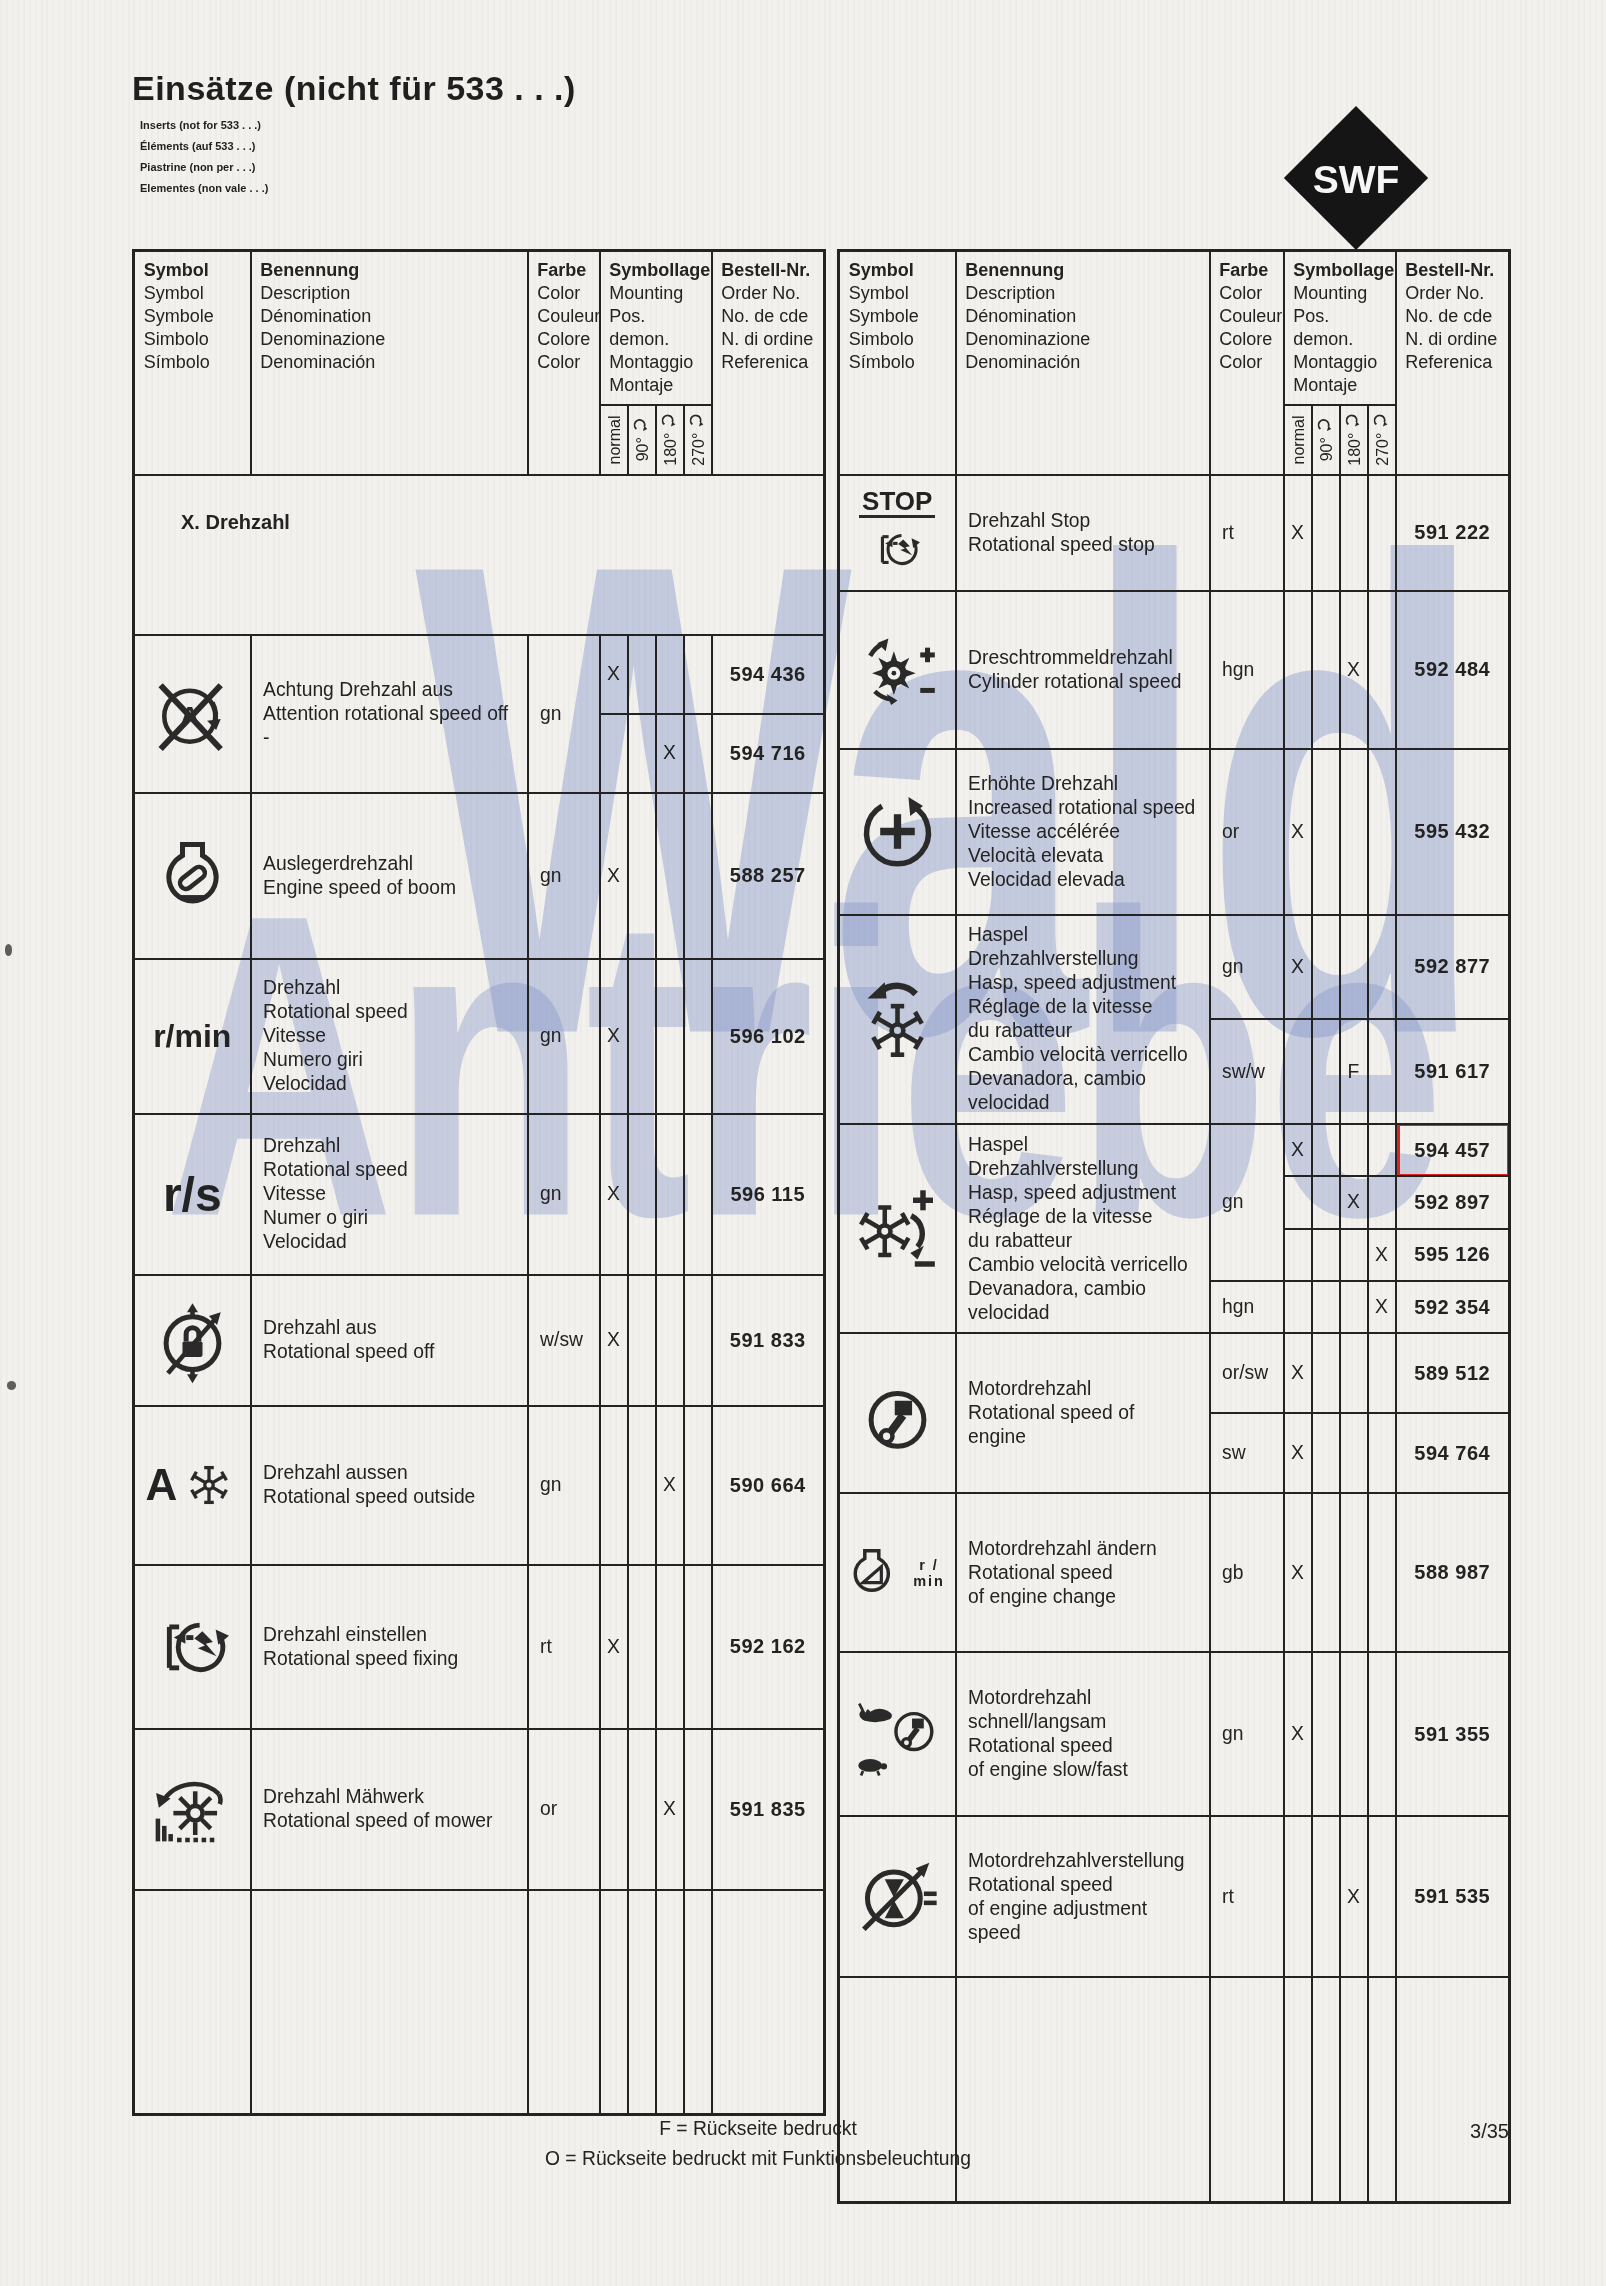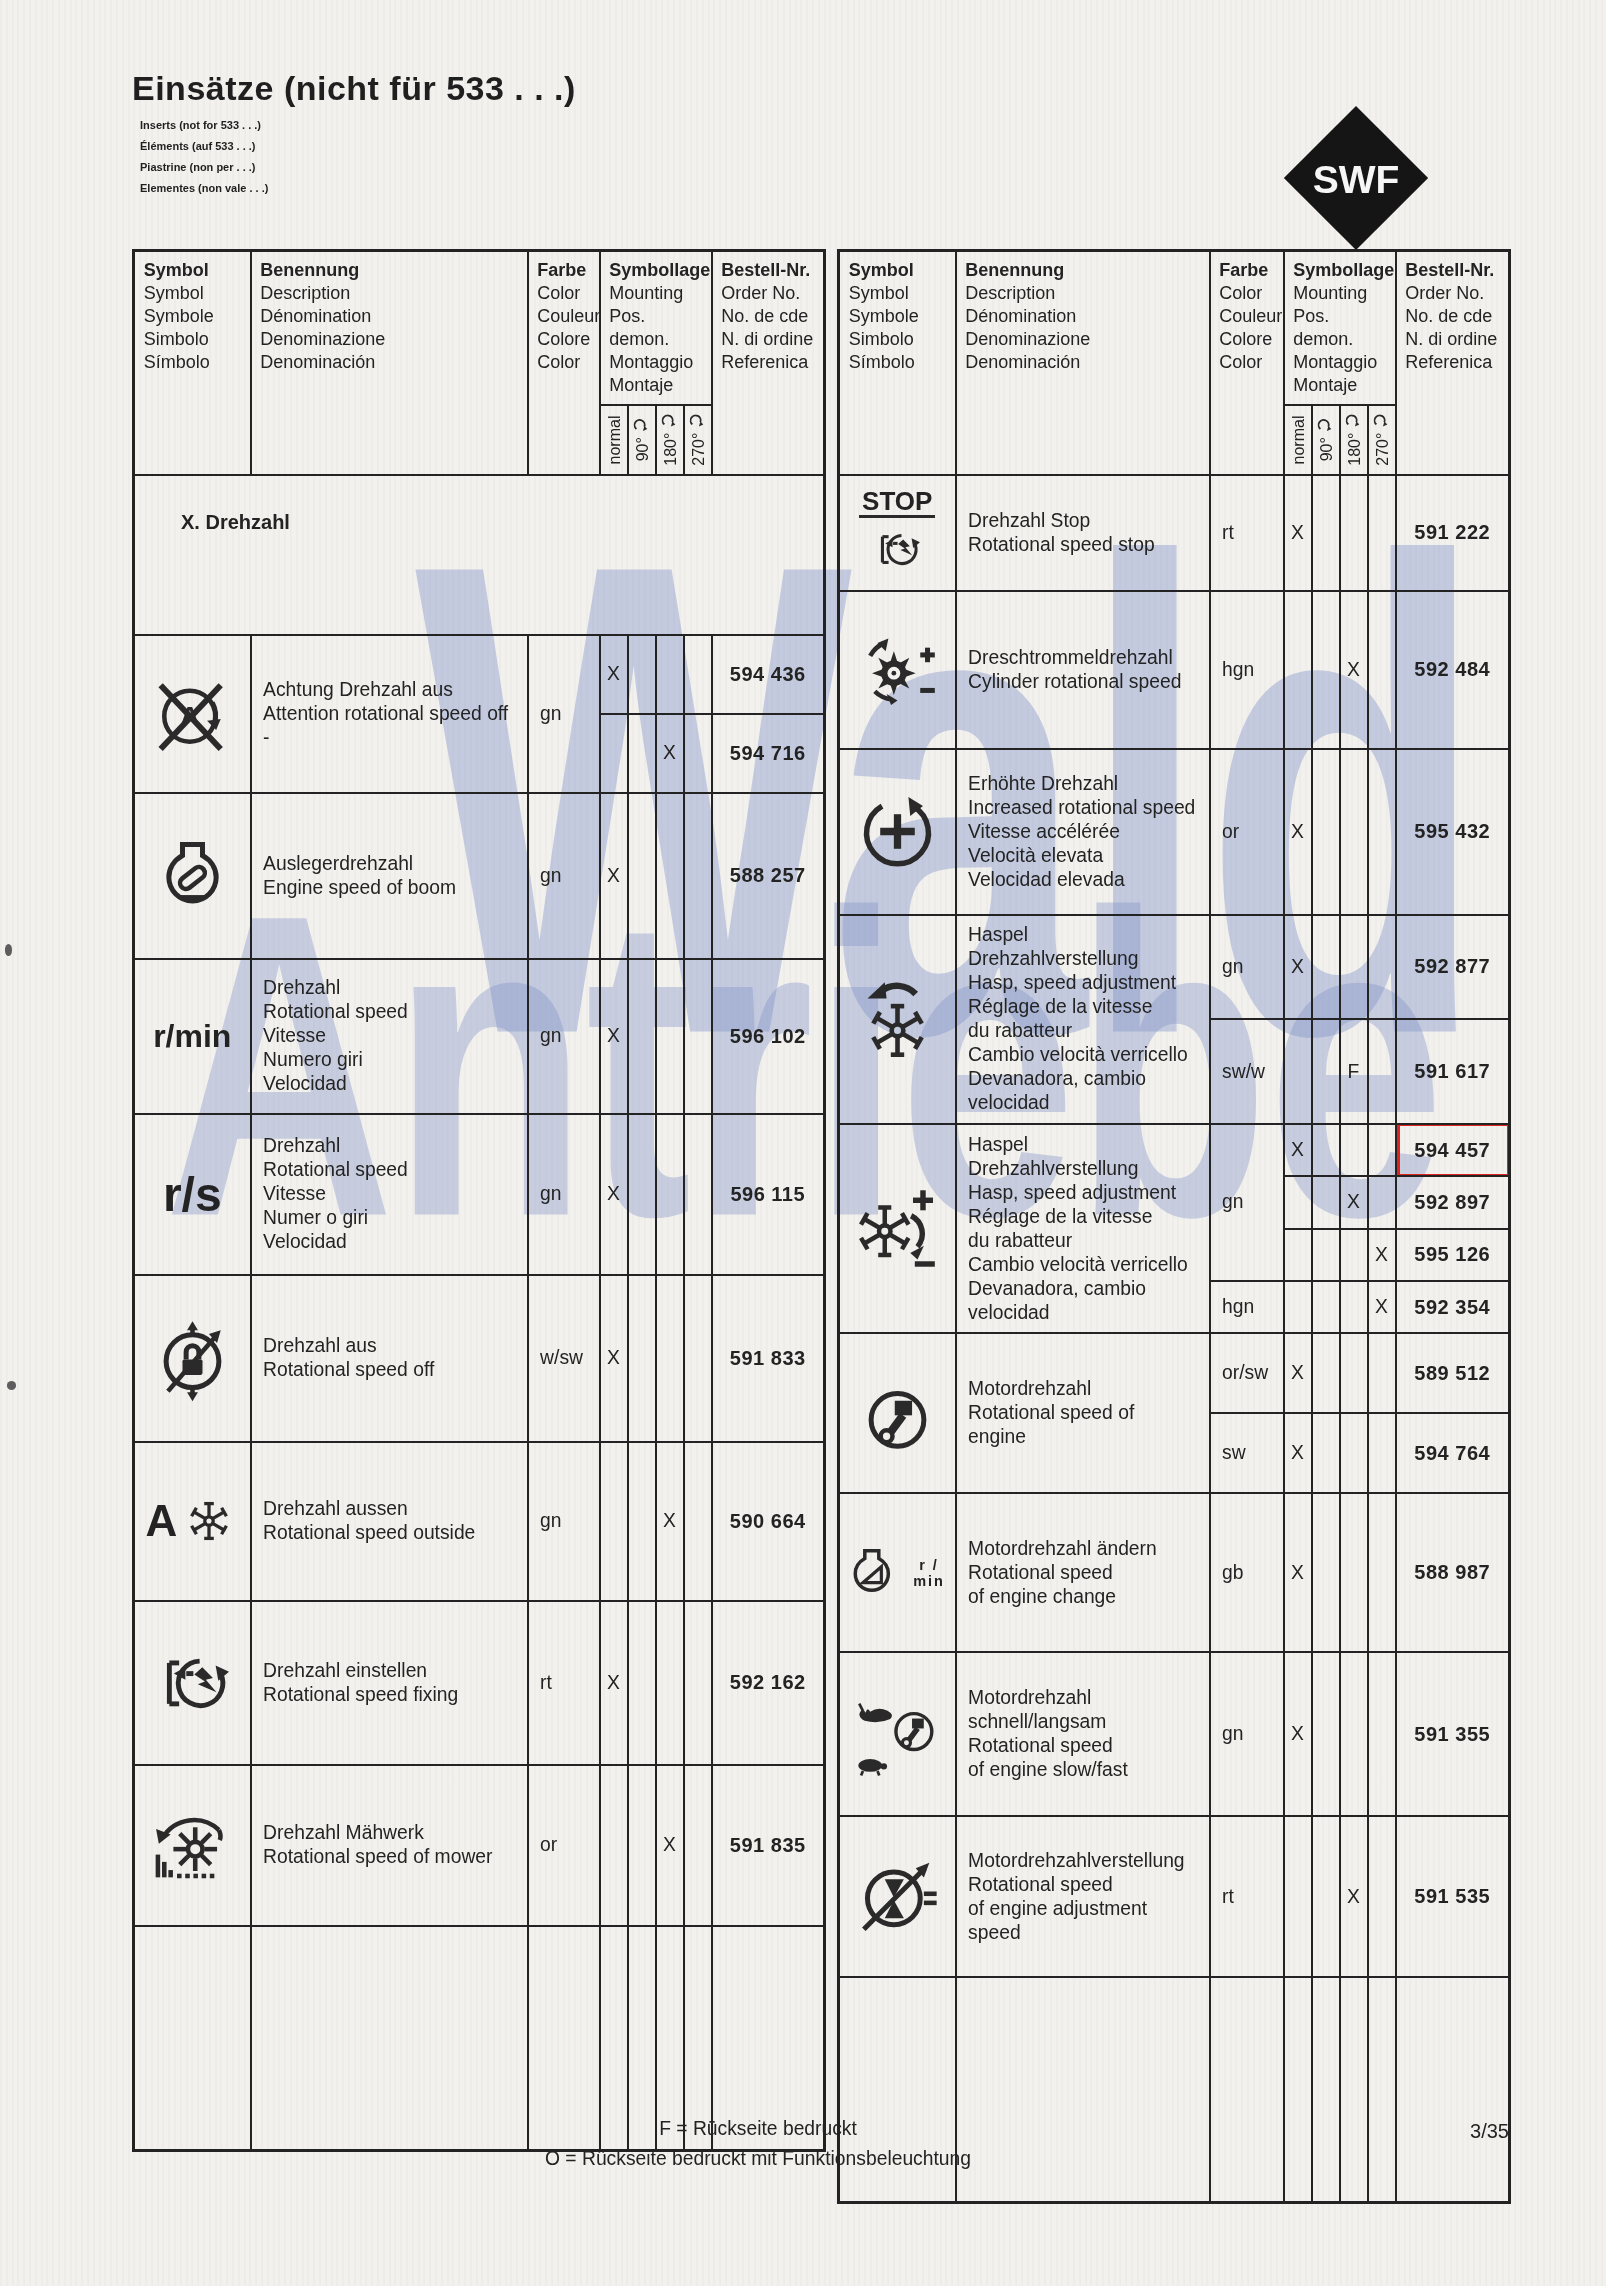--- a/index.html
+++ b/index.html
@@ -241,21 +241,21 @@
               <div>Numer o giri</div>
               <div>Velocidad</div>
             </td>
             <td class="farbe" rowspan="1">gn</td>
             <td class="mcell">X</td>
             <td class="mcell"></td>
             <td class="mcell"></td>
             <td class="mcell"></td>
             <td class="order">596 115</td>
           </tr>
-          <tr style="height: 167px;">
+          <tr style="height: 131px;">
             <td class="sym" rowspan="1"><svg viewBox="0 0 100 100" width="91" height="91" xmlns="http://www.w3.org/2000/svg">
                 <g fill="none" stroke="#2a2a2a" stroke-width="5.5">
                   <circle cx="50" cy="53" r="29"></circle>
                   <path d="M43,51 v-8 a7,7 0 0 1 14,0 v8"></path>
                 </g>
                 <rect x="39" y="51" width="22" height="17" rx="2" fill="#2a2a2a"></rect>
                 <g stroke="#2a2a2a" stroke-width="5">
                   <line x1="50" y1="17" x2="50" y2="24"></line>
                   <line x1="50" y1="82" x2="50" y2="89"></line>
                   <line x1="23" y1="86" x2="77" y2="24"></line>

